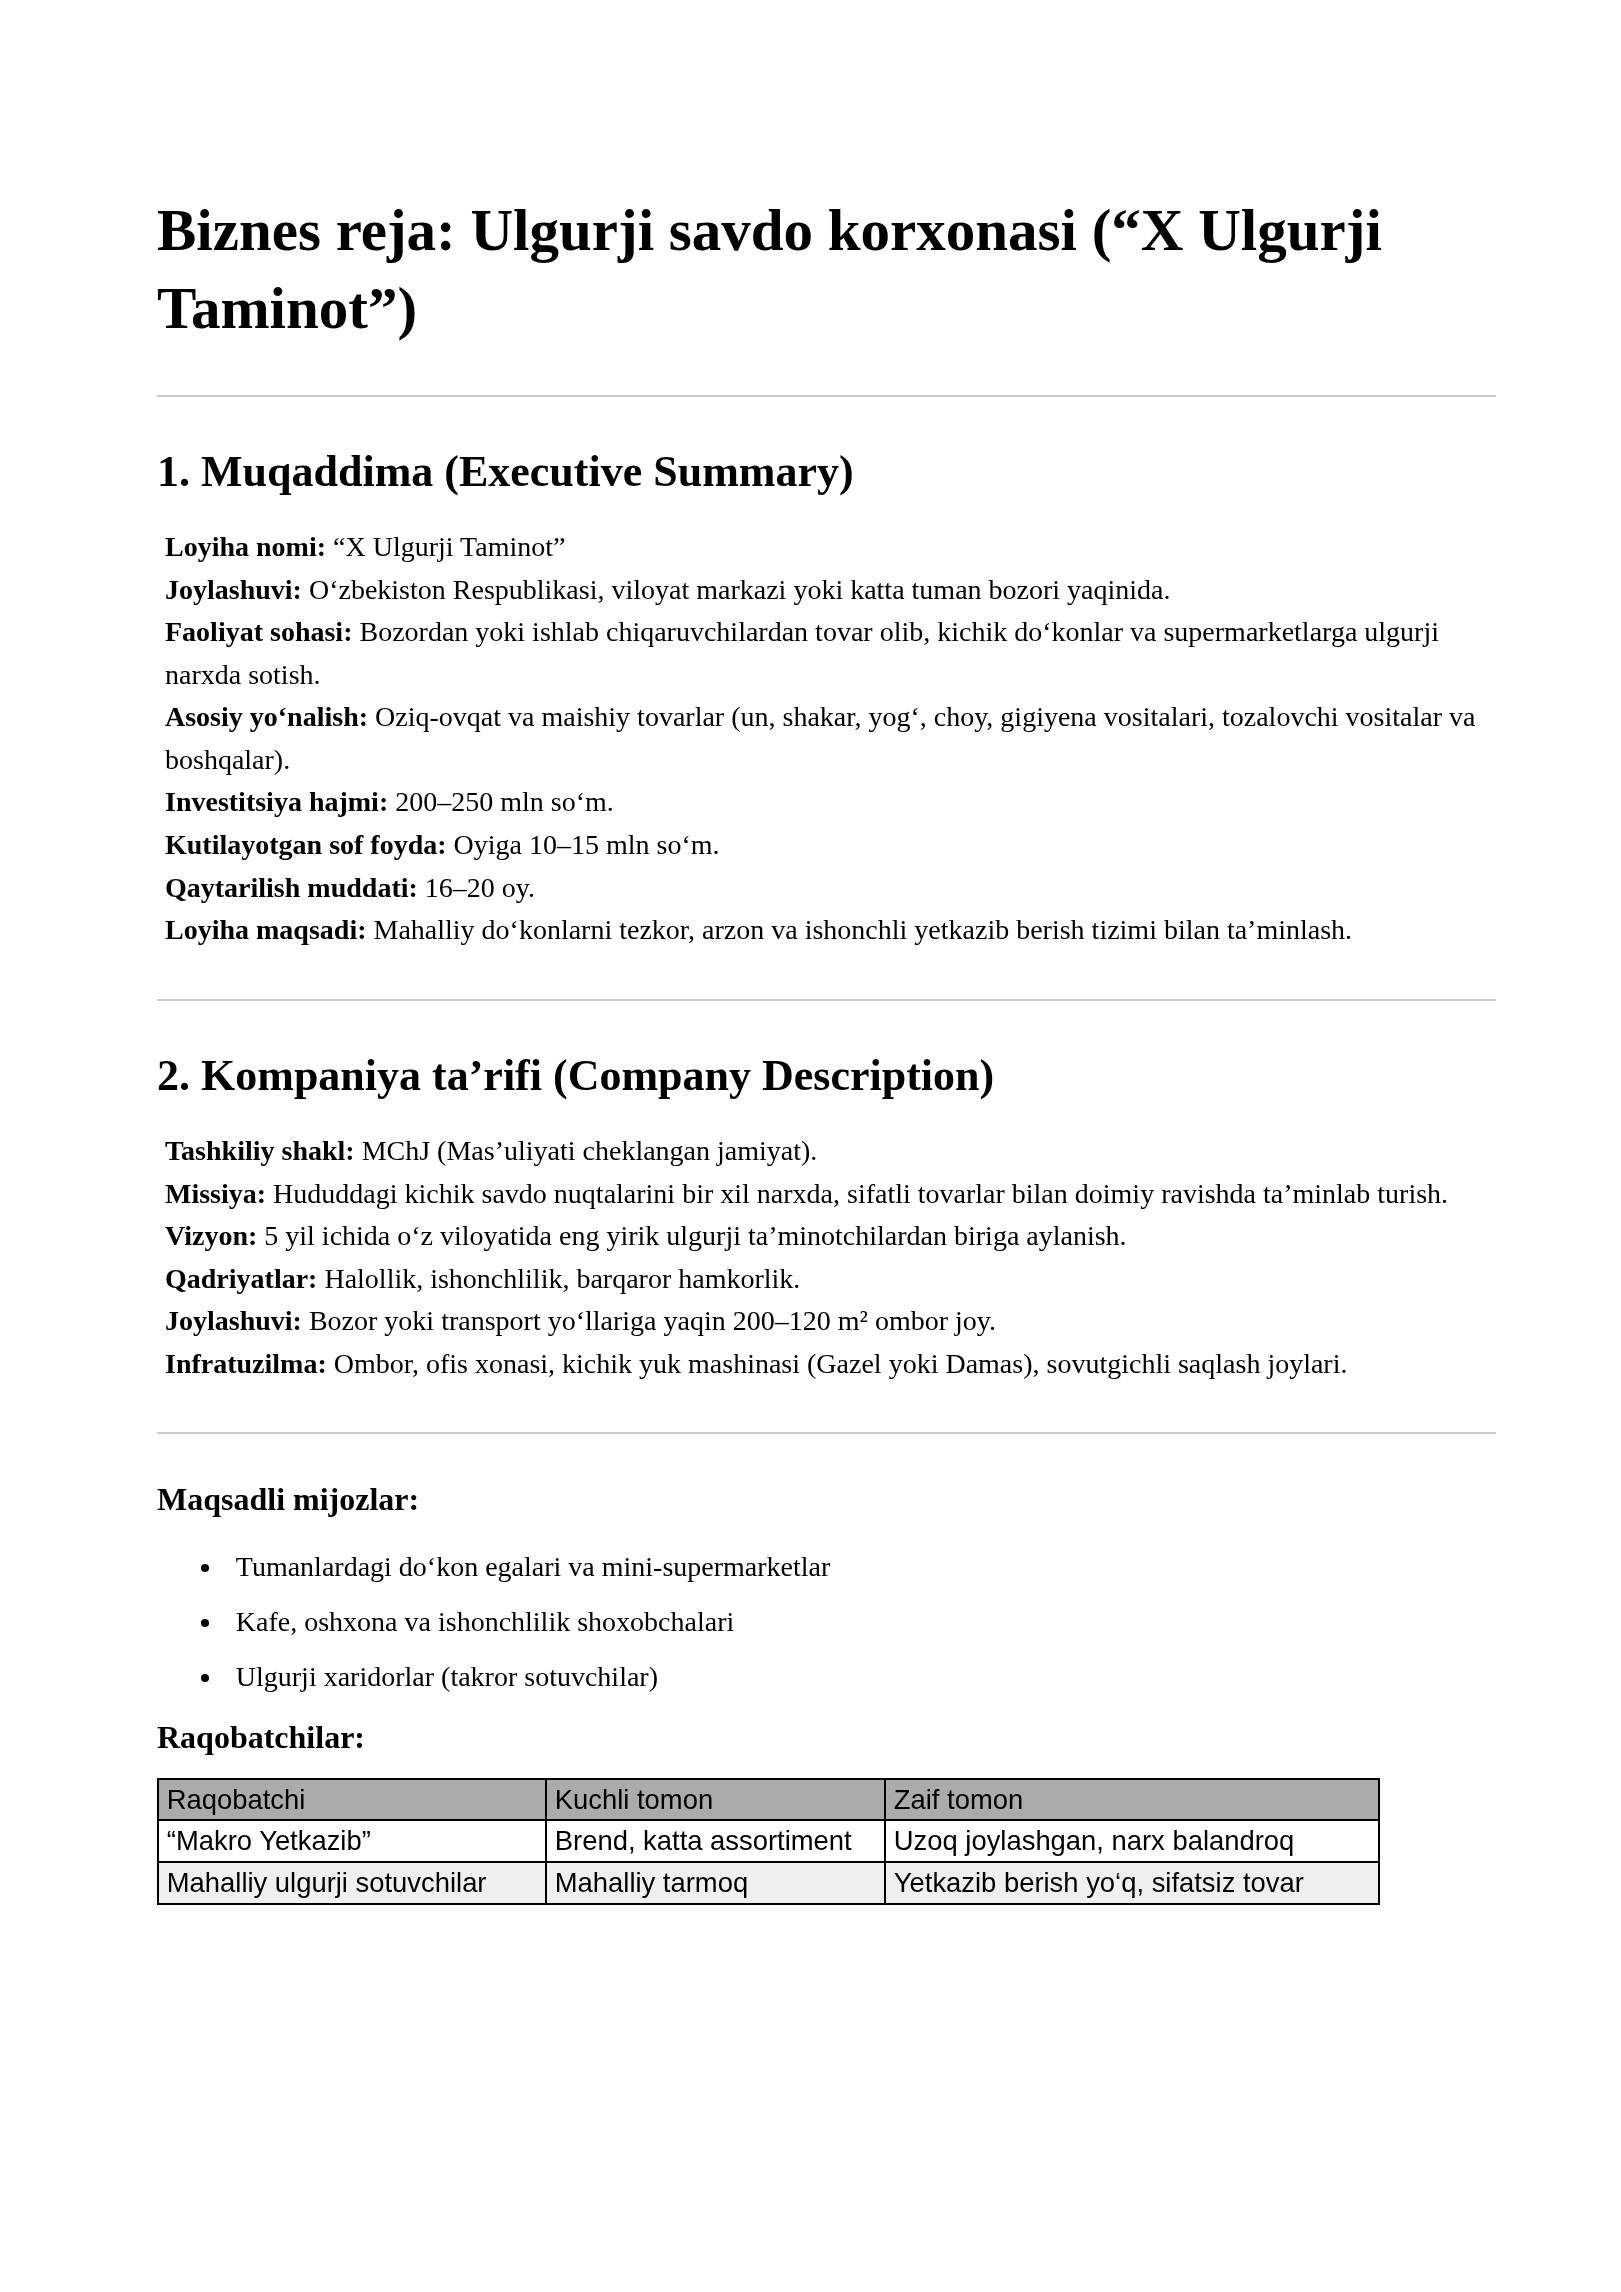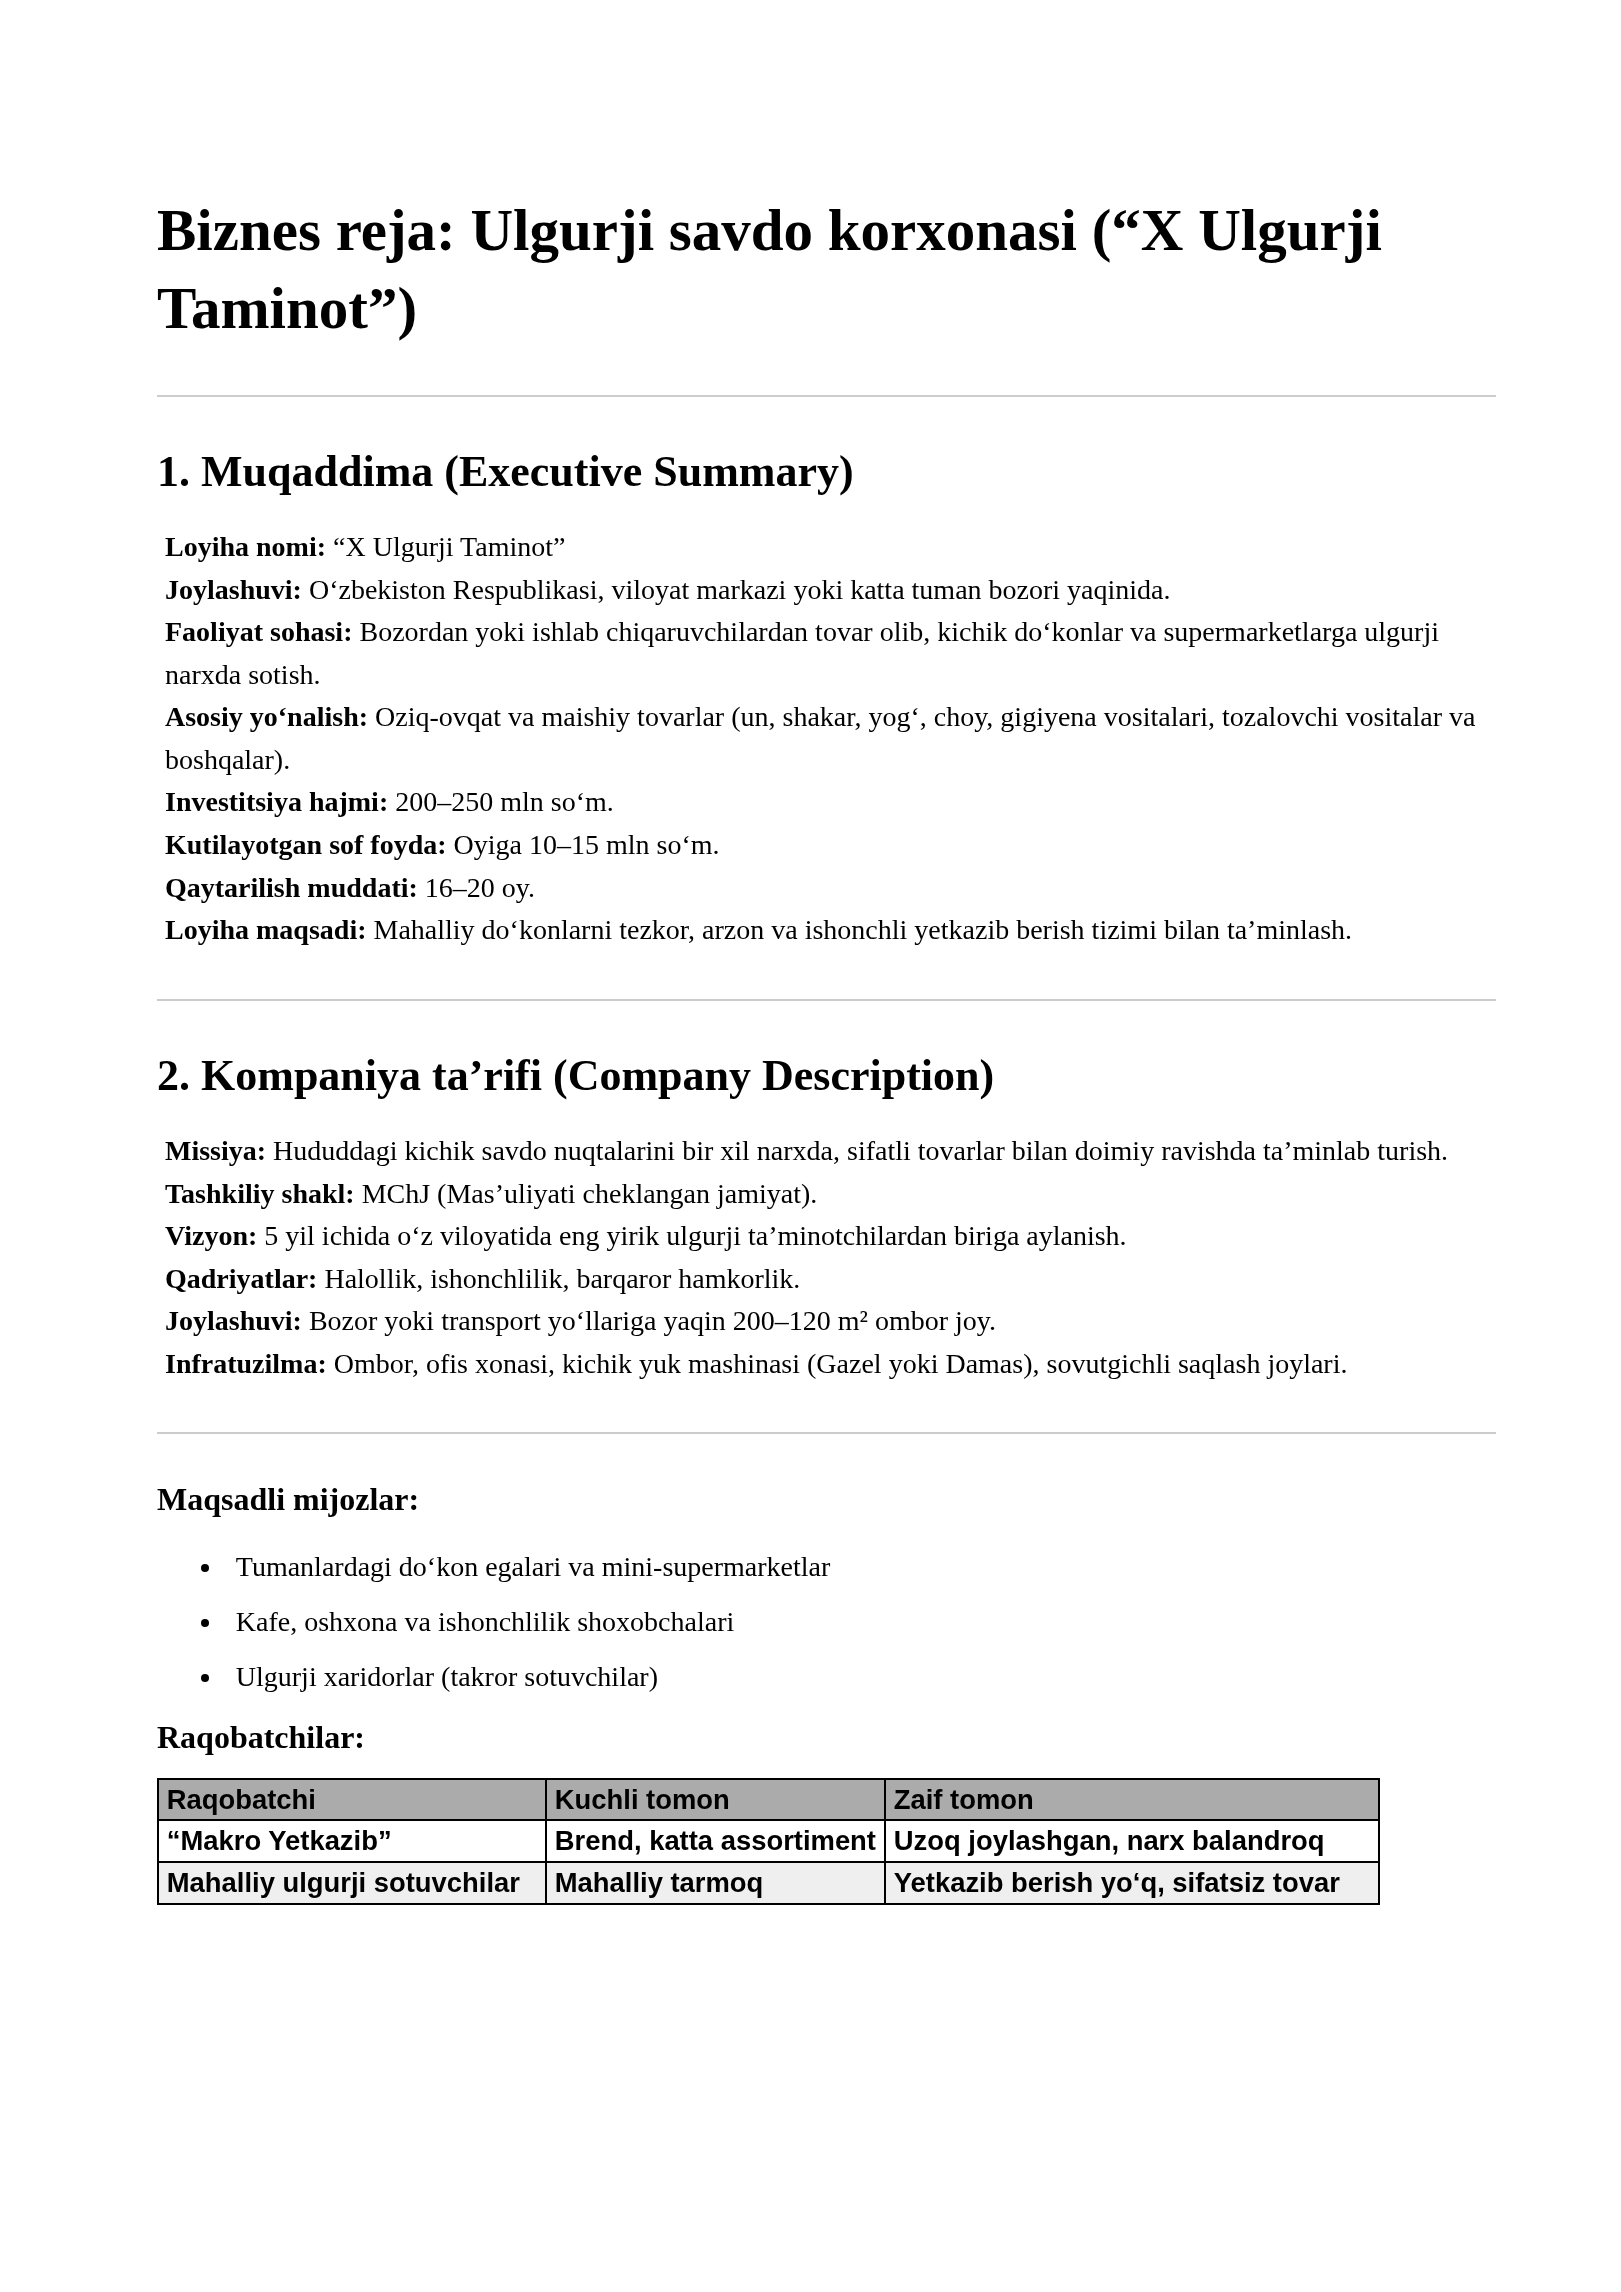--- a/index.html
+++ b/index.html
@@ -67,21 +67,21 @@
     margin-top: 21.6px;
     font-family: "Liberation Sans", sans-serif;
     font-size: 27.4px;
   }
   table.comp th,
   table.comp td {
     border: 2px solid #000000;
     padding: 2px 7.8px;
     text-align: left;
     vertical-align: top;
-    font-weight: bold;
+    font-weight: normal;
     line-height: 1.3;
     word-wrap: break-word;
   }
   table.comp thead th {
     background: #ababab;
   }
   table.comp tr.alt td {
     background: #efefef;
   }
 </style>
@@ -106,22 +106,22 @@
       <div class="para"><span class="lbl">Qaytarilish muddati:</span><span> 16–20 oy.</span></div>
       <div class="para"><span class="lbl">Loyiha maqsadi:</span><span> Mahalliy do‘konlarni tezkor, arzon va ishonchli yetkazib berish tizimi bilan ta’minlash.</span></div>
     </div>
   </section>
 
   <hr class="hr">
 
   <section>
     <h2 class="sec-heading">2. Kompaniya ta’rifi (Company Description)</h2>
     <div class="para-block">
+      <div class="para"><span class="lbl">Tashkiliy shakl:</span><span> MChJ (Mas’uliyati cheklangan jamiyat).</span></div>
       <div class="para"><span class="lbl">Missiya:</span><span> Hududdagi kichik savdo nuqtalarini bir xil narxda, sifatli tovarlar bilan doimiy ravishda ta’minlab turish.</span></div>
-      <div class="para"><span class="lbl">Tashkiliy shakl:</span><span> MChJ (Mas’uliyati cheklangan jamiyat).</span></div>
       <div class="para"><span class="lbl">Vizyon:</span><span> 5 yil ichida o‘z viloyatida eng yirik ulgurji ta’minotchilardan biriga aylanish.</span></div>
       <div class="para"><span class="lbl">Qadriyatlar:</span><span> Halollik, ishonchlilik, barqaror hamkorlik.</span></div>
       <div class="para"><span class="lbl">Joylashuvi:</span><span> Bozor yoki transport yo‘llariga yaqin 200–120 m² ombor joy.</span></div>
       <div class="para"><span class="lbl">Infratuzilma:</span><span> Ombor, ofis xonasi, kichik yuk mashinasi (Gazel yoki Damas), sovutgichli saqlash joylari.</span></div>
     </div>
   </section>
 
   <hr class="hr">
 
   <section>

